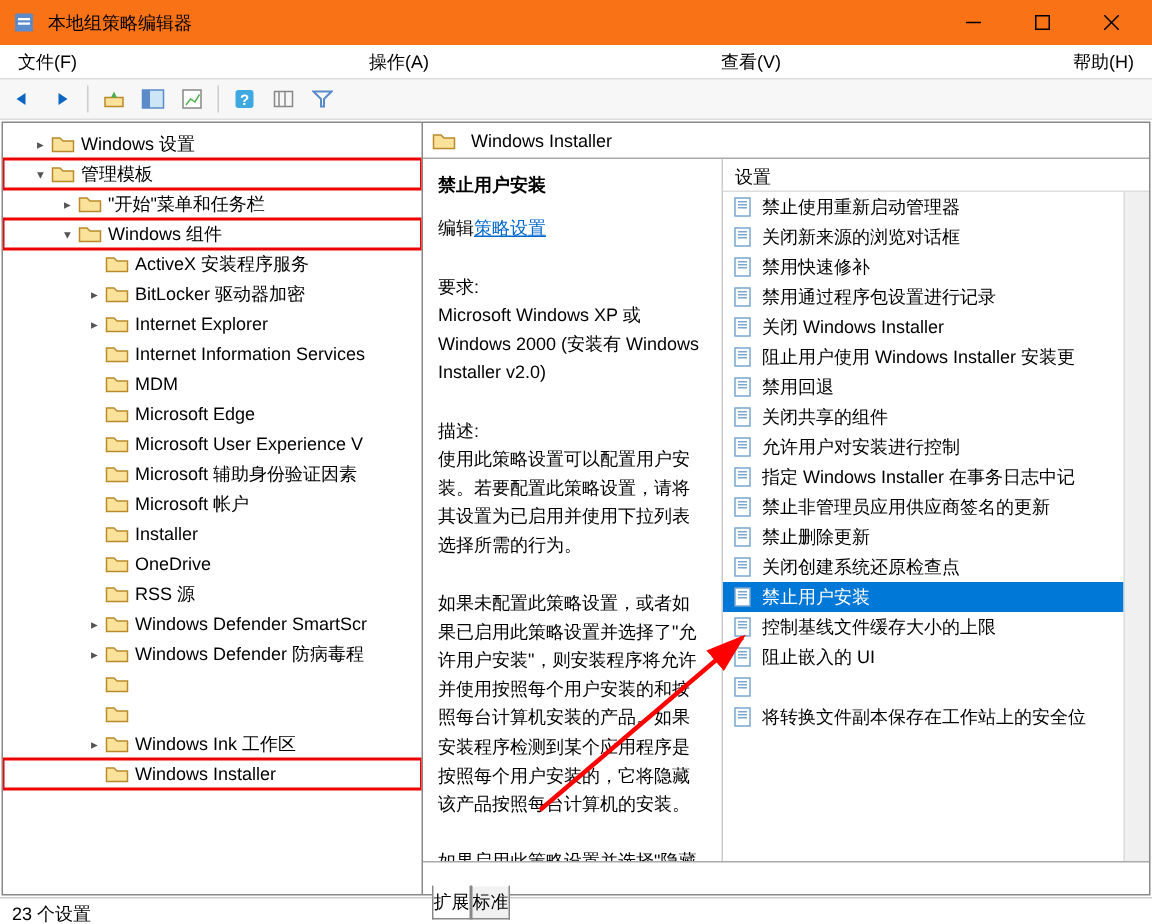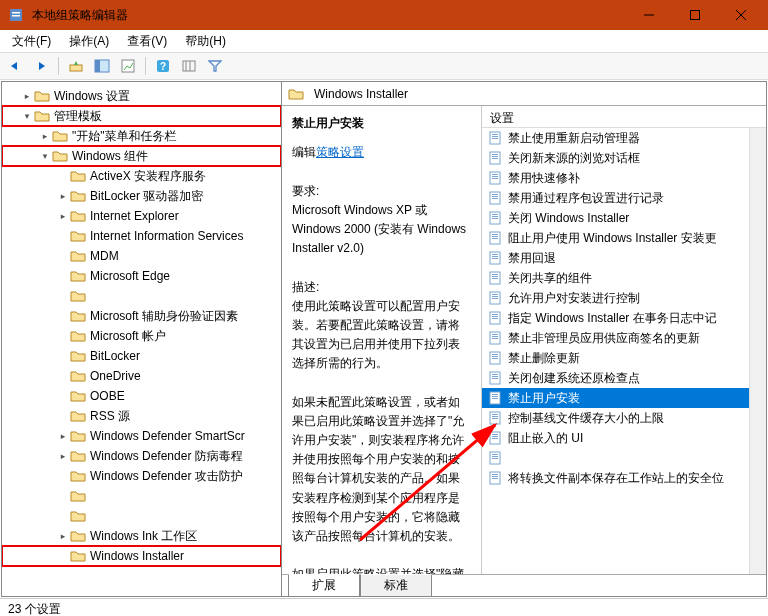--- a/index.html
+++ b/index.html
@@ -12,32 +12,33 @@
     width: 768px;
     height: 616px;
     overflow: hidden;
     position: relative;
   }
   .titlebar {
     height: 30px;
     display: flex;
     align-items: center;
     padding: 0 4px 0 8px;
-    background: #c2410c;
+    background: #f97316;
   }
   .titlebar .icon { width: 16px; height: 16px; margin-right: 8px; }
   .titlebar .title { flex: 1; }
   .winbtns { display: flex; }
   .winbtn { width: 46px; height: 30px; display: flex; align-items: center; justify-content: center; }
   .menubar {
     height: 22px;
     display: flex;
     align-items: center;
     padding: 0 4px;
-    gap: 2px;
+    gap: 16px;
+    justify-content: space-between;
   }
   .menuitem { padding: 2px 8px; }
   .toolbar {
     height: 28px;
     display: flex;
     align-items: center;
     padding: 0 4px;
     gap: 4px;
     border-top: 1px solid #ddd;
     border-bottom: 1px solid #ddd;
@@ -137,24 +138,24 @@
   .tabs {
     height: 22px;
     border-top: 1px solid #aaa;
     display: flex;
     align-items: flex-end;
     padding: 0 6px;
     background: #fff;
     font-size: 12px;
   }
   .tab {
-    padding: 2px 23px;
+    padding: 2px 0;
     border: 1px solid #888;
     position: relative;
-    top: 1px;
+    top: 17px;
     background: #fff;
     border-top-color: #fff;
   }
   .tab.inactive { background: #f1f1f1; }
   .statusbar {
     height: 22px;
     display: flex;
     align-items: center;
     padding: 0 8px;
     border-top: 1px solid #ccc;
@@ -359,20 +360,21 @@
         <span>Microsoft Edge</span>
       </div>
       <div class="tree-row">
         <span class="indent" style="width: 54px;"></span>
         <span class="exp"></span>
         <span class="folder-icon">
           <svg width="16" height="14">
             <path d="M1 3 L6 3 L8 5 L15 5 L15 12 L1 12 Z" fill="#fbe29b" stroke="#b88a2b"></path>
           </svg>
         </span>
+        <span>Microsoft User Experience V</span>
       </div>
       <div class="tree-row">
         <span class="indent" style="width: 54px;"></span>
         <span class="exp"></span>
         <span class="folder-icon">
           <svg width="16" height="14">
             <path d="M1 3 L6 3 L8 5 L15 5 L15 12 L1 12 Z" fill="#fbe29b" stroke="#b88a2b"></path>
           </svg>
         </span>
         <span>Microsoft 辅助身份验证因素</span>
@@ -388,50 +390,40 @@
         <span>Microsoft 帐户</span>
       </div>
       <div class="tree-row">
         <span class="indent" style="width: 54px;"></span>
         <span class="exp"></span>
         <span class="folder-icon">
           <svg width="16" height="14">
             <path d="M1 3 L6 3 L8 5 L15 5 L15 12 L1 12 Z" fill="#fbe29b" stroke="#b88a2b"></path>
           </svg>
         </span>
-        <span>BitLocker</span>
+        <span>Installer</span>
       </div>
       <div class="tree-row">
         <span class="indent" style="width: 54px;"></span>
         <span class="exp"></span>
         <span class="folder-icon">
           <svg width="16" height="14">
             <path d="M1 3 L6 3 L8 5 L15 5 L15 12 L1 12 Z" fill="#fbe29b" stroke="#b88a2b"></path>
           </svg>
         </span>
         <span>OneDrive</span>
       </div>
       <div class="tree-row">
         <span class="indent" style="width: 54px;"></span>
         <span class="exp"></span>
         <span class="folder-icon">
           <svg width="16" height="14">
             <path d="M1 3 L6 3 L8 5 L15 5 L15 12 L1 12 Z" fill="#fbe29b" stroke="#b88a2b"></path>
           </svg>
         </span>
-        <span>OOBE</span>
-      </div>
-      <div class="tree-row">
-        <span class="indent" style="width: 54px;"></span>
-        <span class="exp"></span>
-        <span class="folder-icon">
-          <svg width="16" height="14">
-            <path d="M1 3 L6 3 L8 5 L15 5 L15 12 L1 12 Z" fill="#fbe29b" stroke="#b88a2b"></path>
-          </svg>
-        </span>
         <span>RSS 源</span>
       </div>
       <div class="tree-row">
         <span class="indent" style="width: 54px;"></span>
         <span class="exp">▸</span>
         <span class="folder-icon">
           <svg width="16" height="14">
             <path d="M1 3 L6 3 L8 5 L15 5 L15 12 L1 12 Z" fill="#fbe29b" stroke="#b88a2b"></path>
           </svg>
         </span>
@@ -439,30 +431,20 @@
       </div>
       <div class="tree-row">
         <span class="indent" style="width: 54px;"></span>
         <span class="exp">▸</span>
         <span class="folder-icon">
           <svg width="16" height="14">
             <path d="M1 3 L6 3 L8 5 L15 5 L15 12 L1 12 Z" fill="#fbe29b" stroke="#b88a2b"></path>
           </svg>
         </span>
         <span>Windows Defender 防病毒程</span>
-      </div>
-      <div class="tree-row">
-        <span class="indent" style="width: 54px;"></span>
-        <span class="exp"></span>
-        <span class="folder-icon">
-          <svg width="16" height="14">
-            <path d="M1 3 L6 3 L8 5 L15 5 L15 12 L1 12 Z" fill="#fbe29b" stroke="#b88a2b"></path>
-          </svg>
-        </span>
-        <span>Windows Defender 攻击防护</span>
       </div>
       <div class="tree-row">
         <span class="indent" style="width: 54px;"></span>
         <span class="exp"></span>
         <span class="folder-icon">
           <svg width="16" height="14">
             <path d="M1 3 L6 3 L8 5 L15 5 L15 12 L1 12 Z" fill="#fbe29b" stroke="#b88a2b"></path>
           </svg>
         </span>
       </div>

